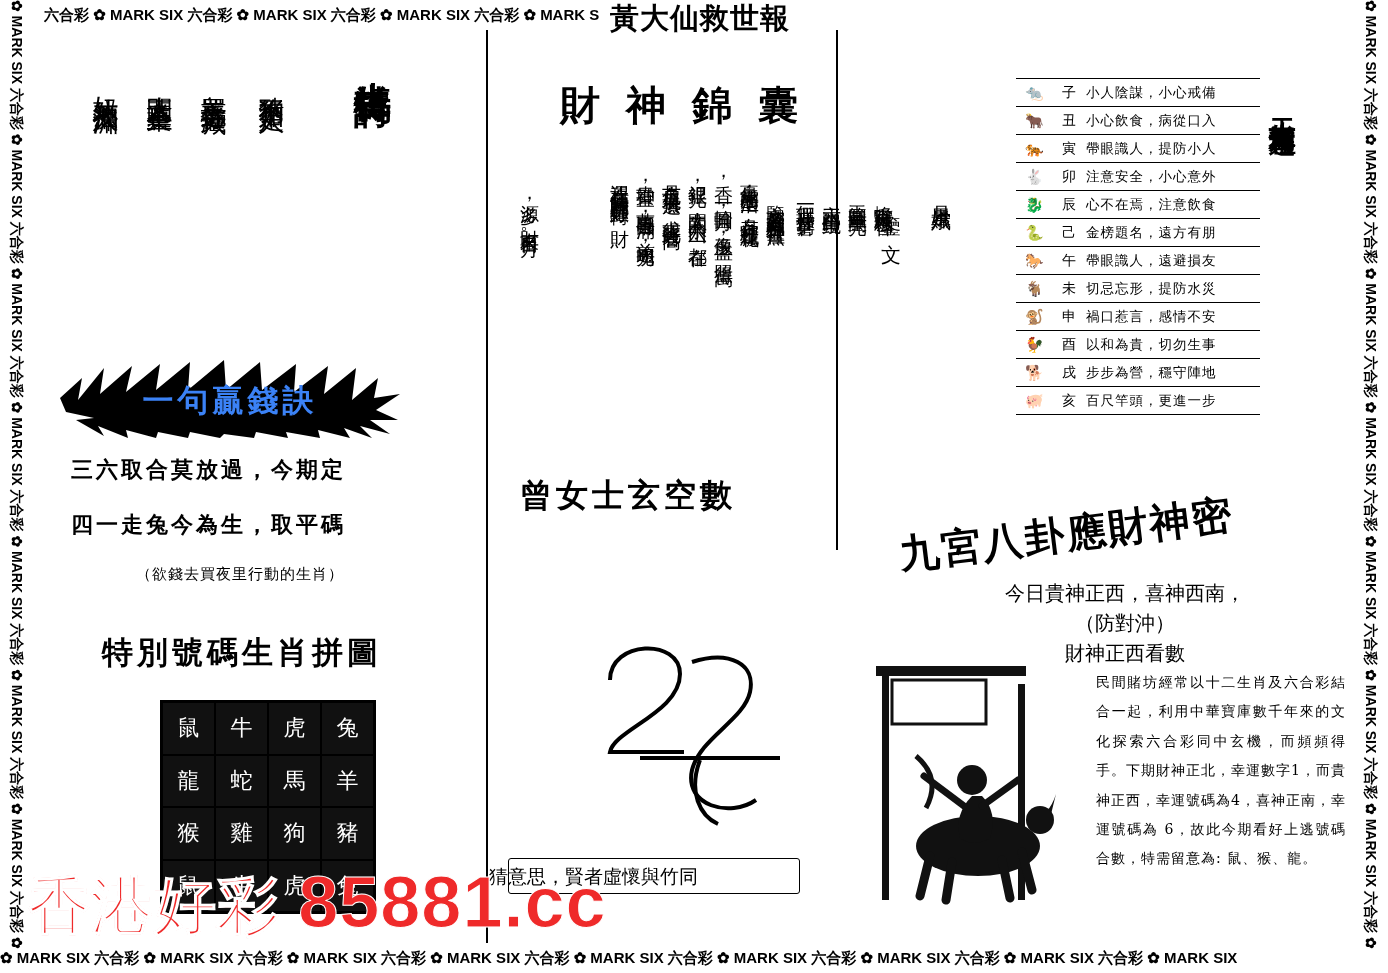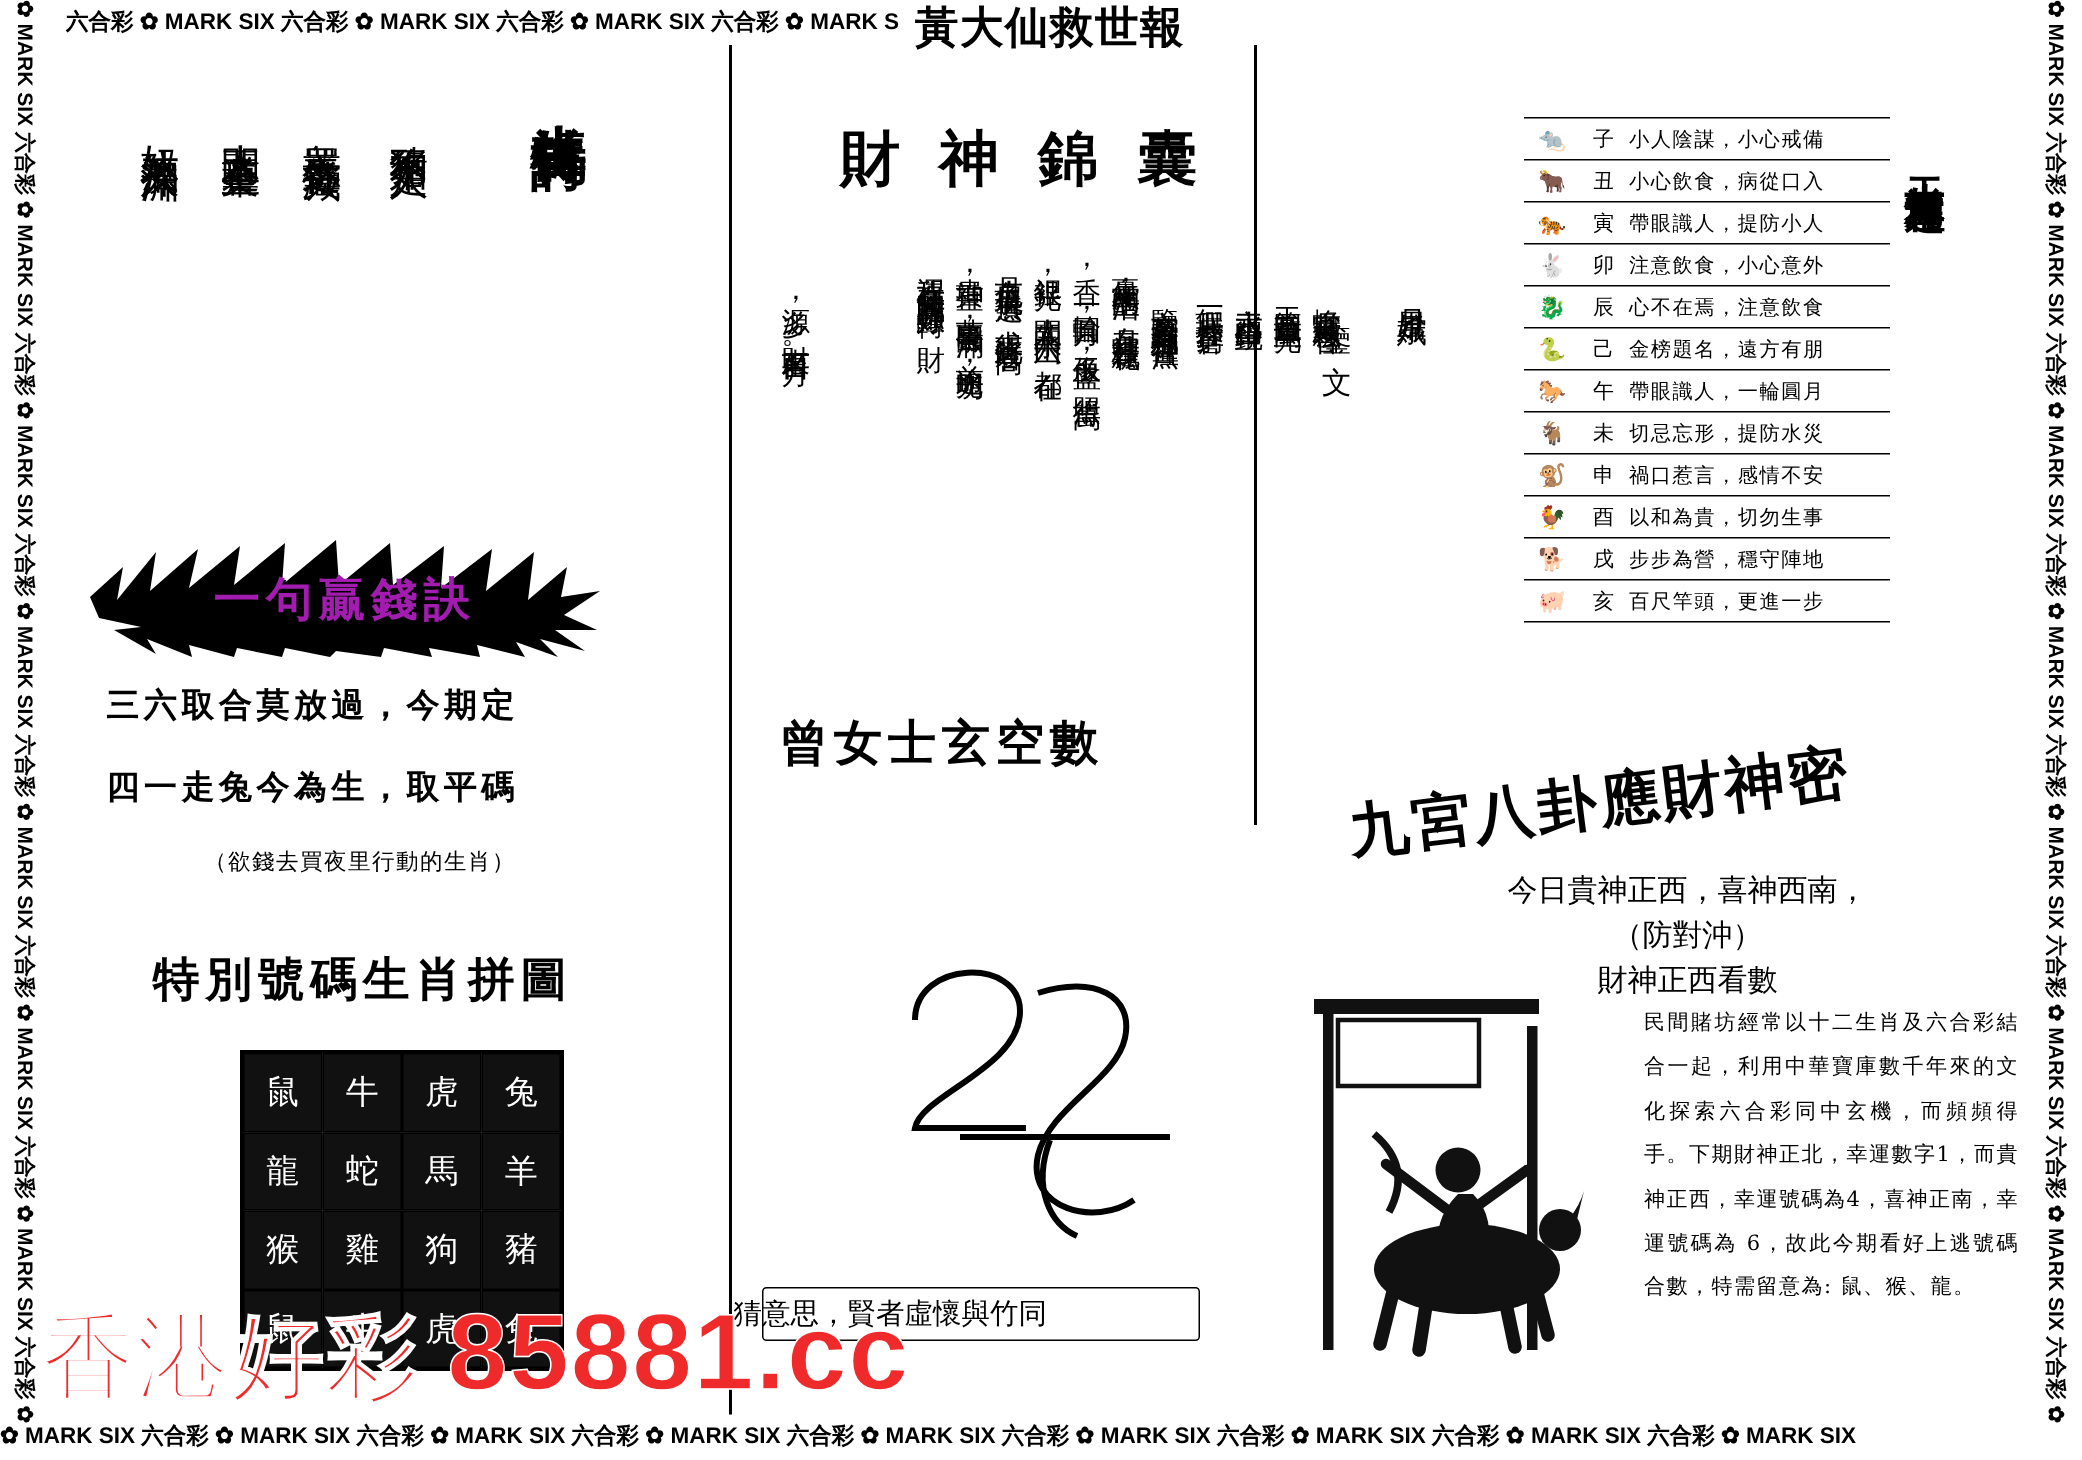--- a/index.html
+++ b/index.html
@@ -71,21 +71,21 @@
   .poem.l3{left:146px;height:300px;}
   .poem.l4{left:92px;height:300px;}
 
   
   .starburst{
     position:absolute;top:360px;left:60px;width:340px;height:78px;
   }
   .starburst svg{display:block;}
   .sb-text{
     position:absolute;top:374px;left:70px;width:320px;height:52px;
-    text-align:center;font-size:31px;font-weight:bold;color:#a21caf;
+    text-align:center;font-size:31px;font-weight:bold;color:#3b82f6;
     font-family:"DejaVu Serif", serif;letter-spacing:4px;line-height:52px;
     text-shadow:1px 1px 0 #000;
   }
   .couplet{
     position:absolute;left:71px;font-size:22px;font-family:Liberation Mono, monospace;
     font-weight:bold;letter-spacing:3px;white-space:nowrap;
   }
   .couplet.c1{top:455px;}
   .couplet.c2{top:510px;}
   .couplet-note{
@@ -328,36 +328,36 @@
         <td class="txt">小心飲食，病從口入</td>
       </tr>
       <tr>
         <td class="ani">🐅</td>
         <td class="br">寅</td>
         <td class="txt">帶眼識人，提防小人</td>
       </tr>
       <tr>
         <td class="ani">🐇</td>
         <td class="br">卯</td>
-        <td class="txt">注意飲食，小心意外</td>
+        <td class="txt">注意安全，小心意外</td>
       </tr>
       <tr>
         <td class="ani">🐉</td>
         <td class="br">辰</td>
         <td class="txt">心不在焉，注意飲食</td>
       </tr>
       <tr>
         <td class="ani">🐍</td>
         <td class="br">己</td>
         <td class="txt">金榜題名，遠方有朋</td>
       </tr>
       <tr>
         <td class="ani">🐎</td>
         <td class="br">午</td>
-        <td class="txt">帶眼識人，一輪圓月</td>
+        <td class="txt">帶眼識人，遠避損友</td>
       </tr>
       <tr>
         <td class="ani">🐐</td>
         <td class="br">未</td>
         <td class="txt">切忌忘形，提防水災</td>
       </tr>
       <tr>
         <td class="ani">🐒</td>
         <td class="br">申</td>
         <td class="txt">禍口惹言，感情不安</td>

